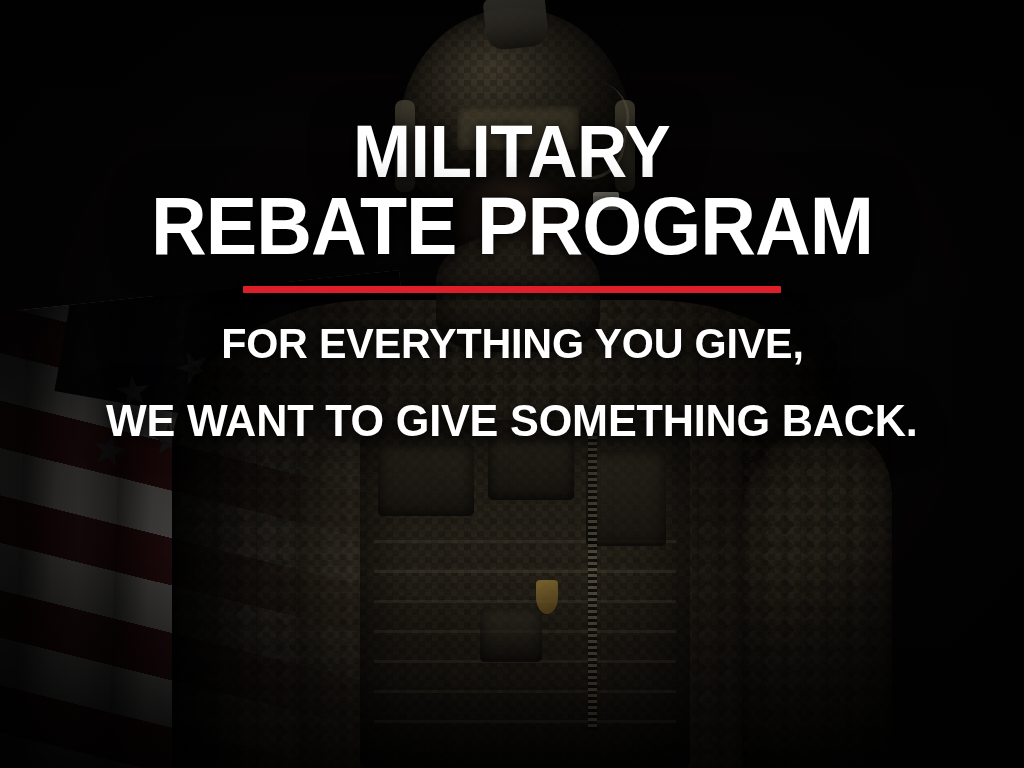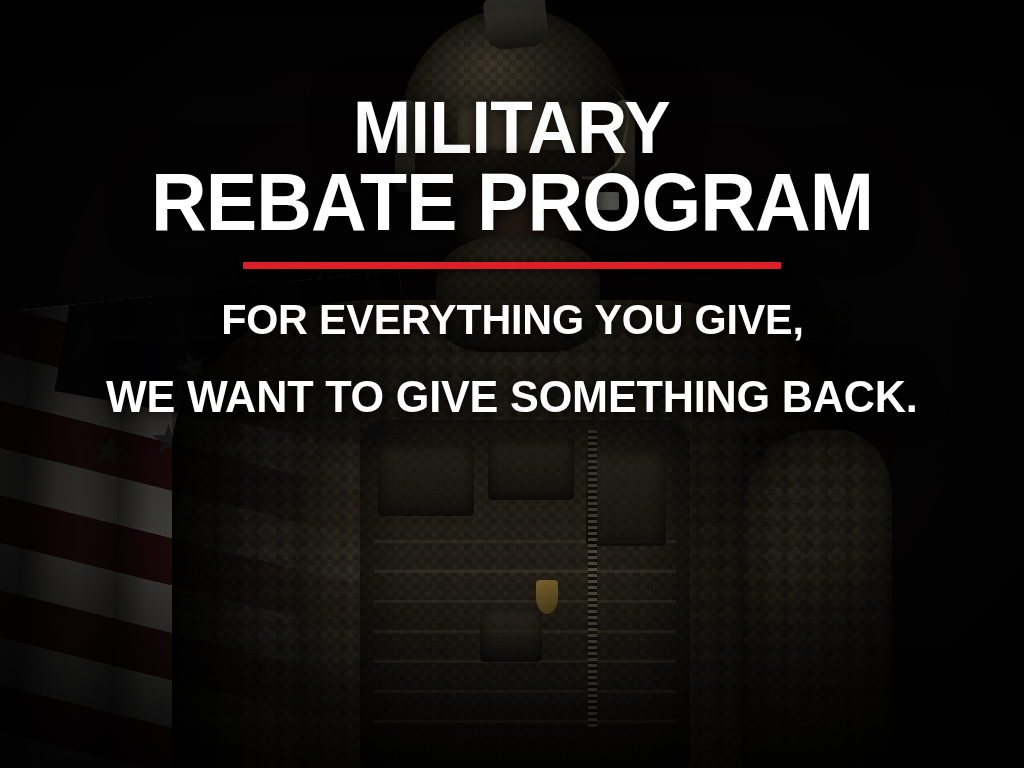--- a/index.html
+++ b/index.html
@@ -308,21 +308,21 @@
   }
 
   
   .overlay {
     position: absolute;
     inset: 0;
     display: flex;
     flex-direction: column;
     align-items: center;
     justify-content: flex-start;
-    padding-top: 92px;
+    padding-top: 116px;
     box-sizing: border-box;
   }
   .headline {
     color: #ffffff;
     font-weight: 700;
     font-size: 78px;
     line-height: .96;
     letter-spacing: -.5px;
     text-align: center;
     text-transform: uppercase;

